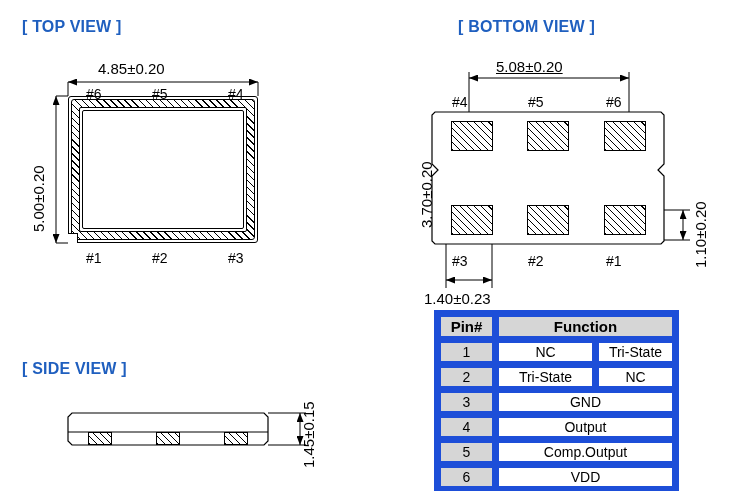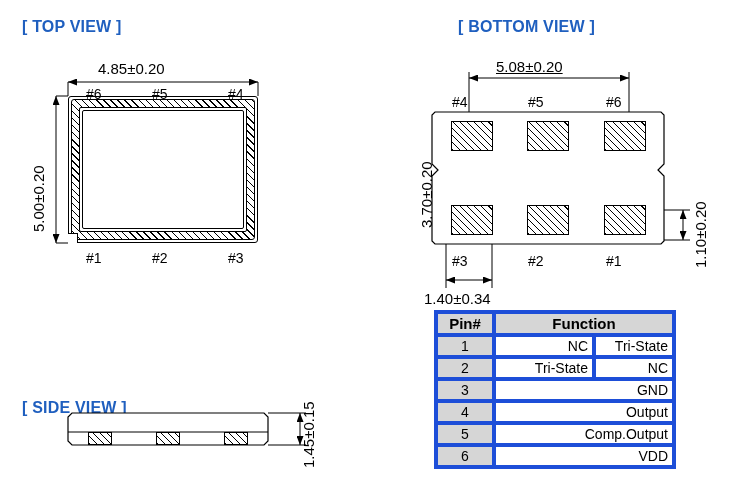--- a/index.html
+++ b/index.html
@@ -63,38 +63,37 @@
     border: 1px solid #000;
     box-sizing: border-box;
   }
 
   
   .pin-table {
     border-collapse: collapse;
     font-size: 14px;
   }
   .pin-table th, .pin-table td {
-    border: 4px solid #1d4ed8;
+    border: 7px solid #1d4ed8;
     text-align: center;
     padding: 1px 4px;
     height: 20px;
     box-sizing: border-box;
   }
   .pin-table th {
     background: #d6d6d6;
     font-weight: bold;
     font-size: 15px;
   }
   .pin-table td.pin-col {
     background: #d6d6d6;
     width: 58px;
   }
   .pin-table td.fn {
     background: #ffffff;
-    text-align: right;
   }
   svg { display: block; overflow: visible; }
 </style>
 </head>
 <body>
 
 <div class="root">
 
   <div class="abs view-title" style="left:22px; top:18px;text-align:right;">[ TOP VIEW ]</div>
 
@@ -144,21 +143,21 @@
   <div class="abs pin-text" style="left:228px; top:250px;">#3</div>
 
   <div class="abs view-title" style="left:446px; top:18px;padding-left:12px;">[ BOTTOM  VIEW ]</div>
 
   <div class="abs dim-text" style="left:496px; top:58px;text-decoration:underline;">5.08±0.20</div>
 
   <div class="abs dim-text vert" style="left:418px; top:228px;">3.70±0.20</div>
 
   <div class="abs dim-text vert" style="left:692px; top:268px;">1.10±0.20</div>
 
-  <div class="abs dim-text" style="left:424px; top:290px;">1.40±0.34</div>
+  <div class="abs dim-text" style="left:424px; top:290px;">1.40±0.23</div>
 
   <svg class="abs" style="left:400px; top:0px; width:330px; height:310px;">
     <defs>
       <marker id="arrL2" markerWidth="9" markerHeight="7" refX="9" refY="3.5" orient="auto">
         <polygon points="9,3.5 0,0 0,7" fill="#000"></polygon>
       </marker>
       <marker id="arrR2" markerWidth="9" markerHeight="7" refX="0" refY="3.5" orient="auto">
         <polygon points="0,3.5 9,0 9,7" fill="#000"></polygon>
       </marker>
     </defs>
@@ -196,21 +195,21 @@
   </div>
 
   <div class="abs pin-text" style="left:452px; top:94px;">#4</div>
   <div class="abs pin-text" style="left:528px; top:94px;">#5</div>
   <div class="abs pin-text" style="left:606px; top:94px;">#6</div>
 
   <div class="abs pin-text" style="left:452px; top:253px;">#3</div>
   <div class="abs pin-text" style="left:528px; top:253px;">#2</div>
   <div class="abs pin-text" style="left:606px; top:253px;">#1</div>
 
-  <div class="abs view-title" style="left:22px; top:360px;margin-top:39px;">[ SIDE VIEW ]</div>
+  <div class="abs view-title" style="left:22px; top:360px;">[ SIDE VIEW ]</div>
 
   <div class="abs dim-text vert" style="left:300px; top:468px;">1.45±0.15</div>
 
   <div class="abs" style="left:68px; top:413px; width:200px; height:32px;">
     <svg style="width:200px; height:32px;">
       <path d="M4,0 L196,0 L200,4 L200,28 L196,32 L4,32 L0,28 L0,4 Z" fill="#ffffff" stroke="#000" stroke-width="1.2"></path>
       <line x1="0" y1="19" x2="200" y2="19" stroke="#000" stroke-width="1"></line>
     </svg>
     <div class="abs hatch" style="left:20px; top:19px; width:24px; height:13px;"></div>
     <div class="abs hatch" style="left:88px; top:19px; width:24px; height:13px;"></div>

